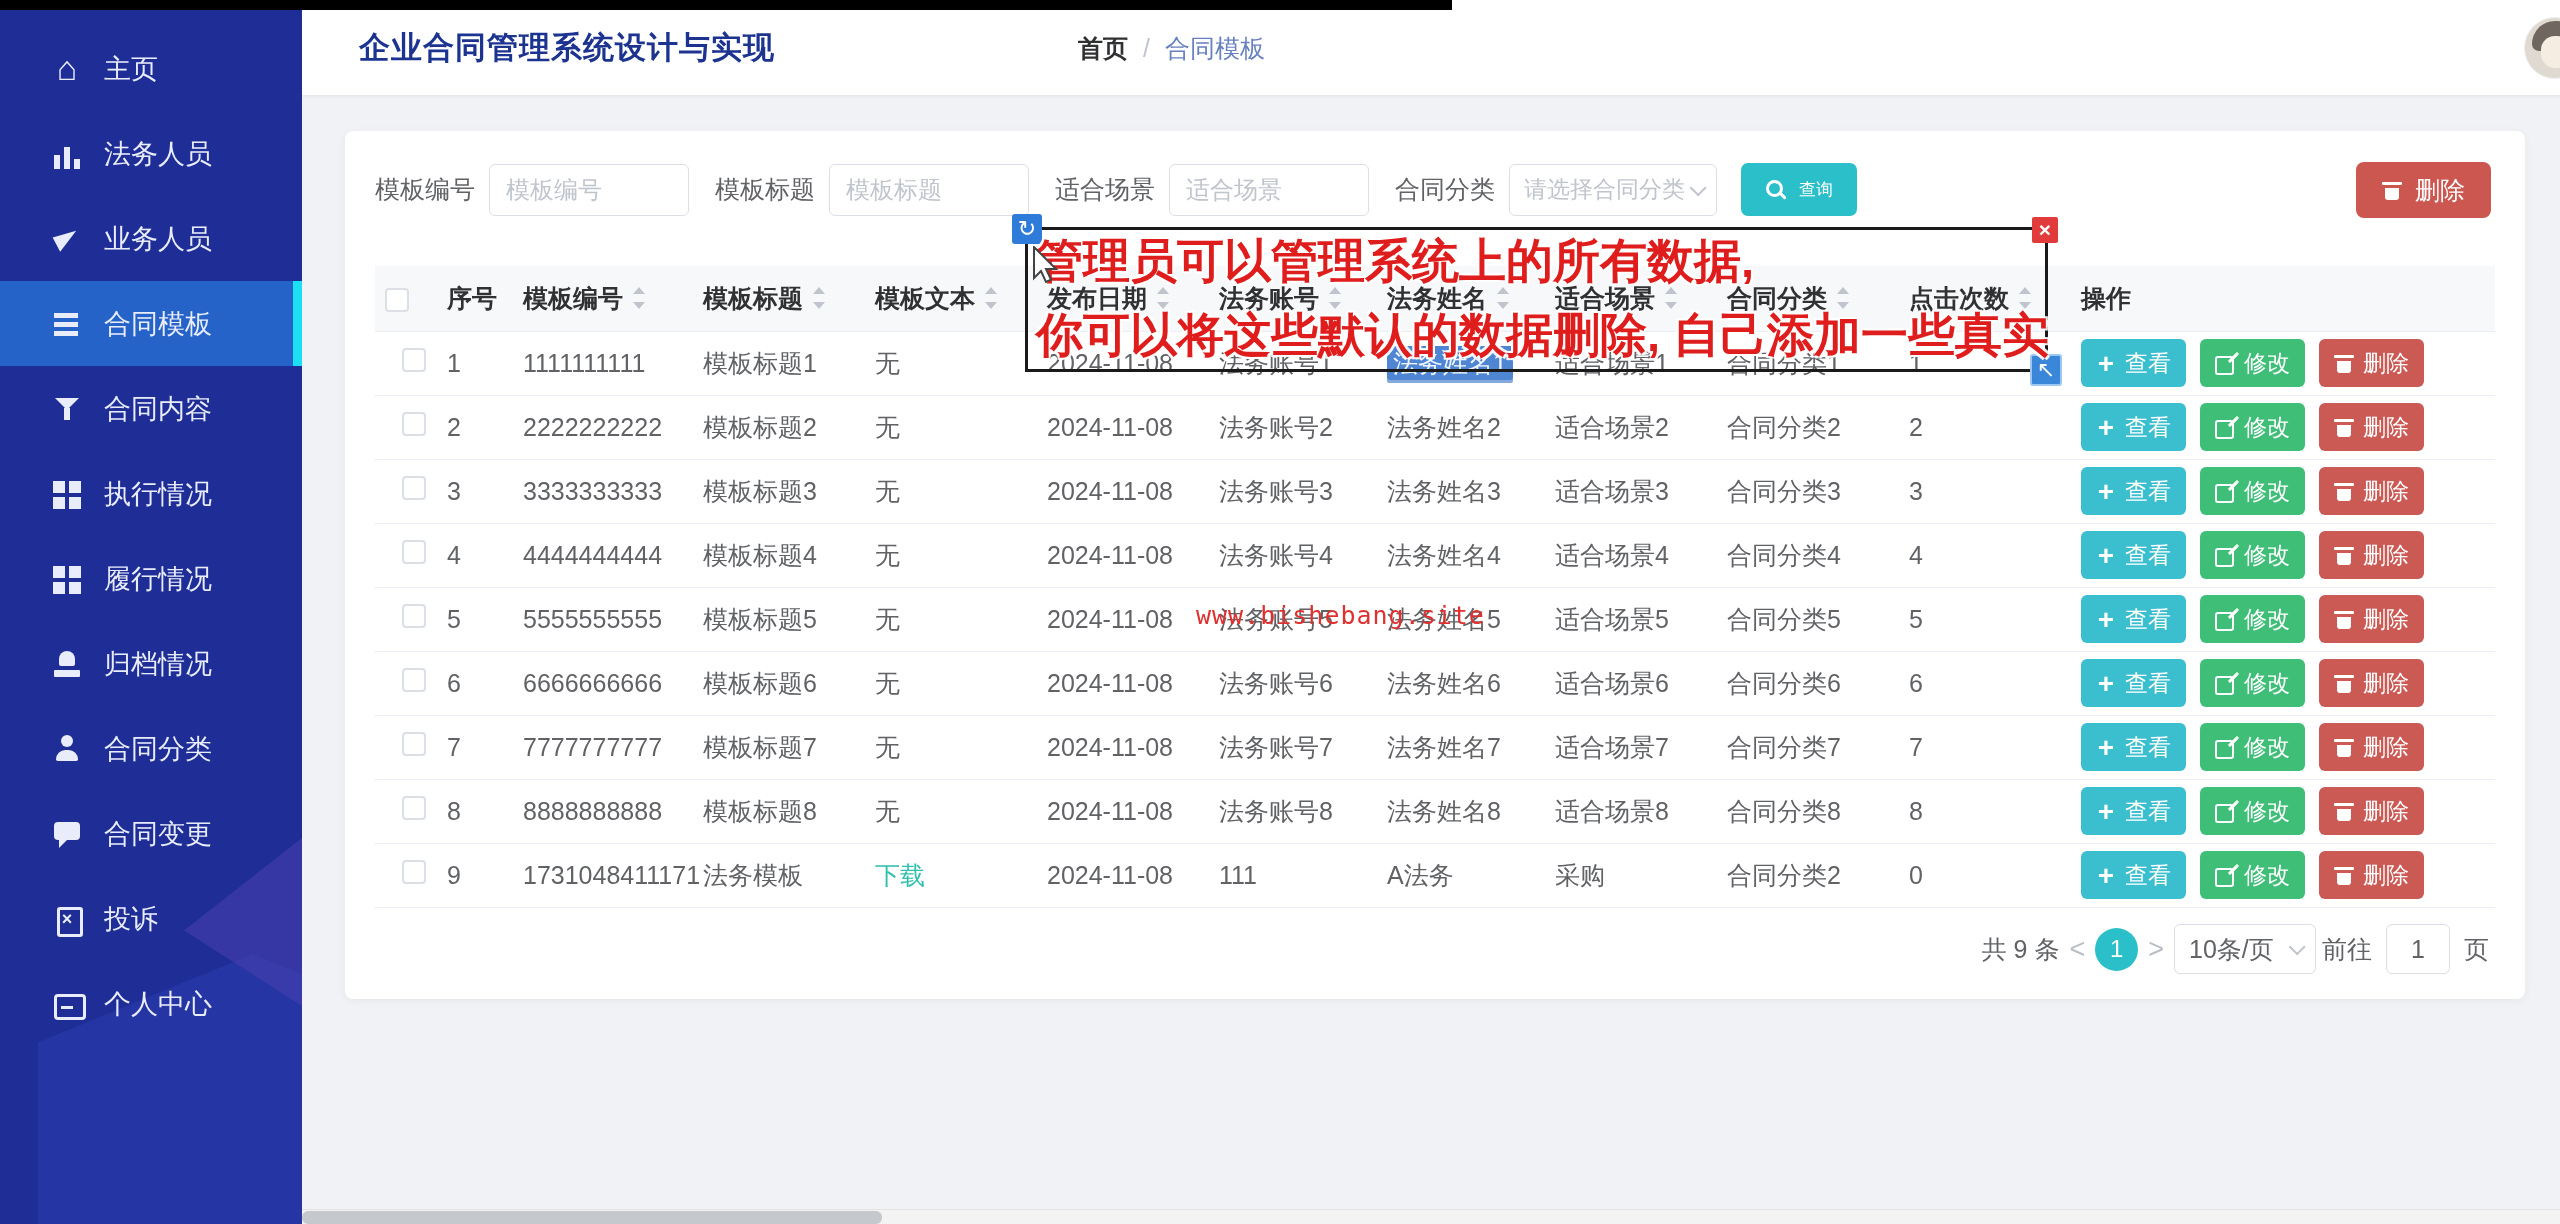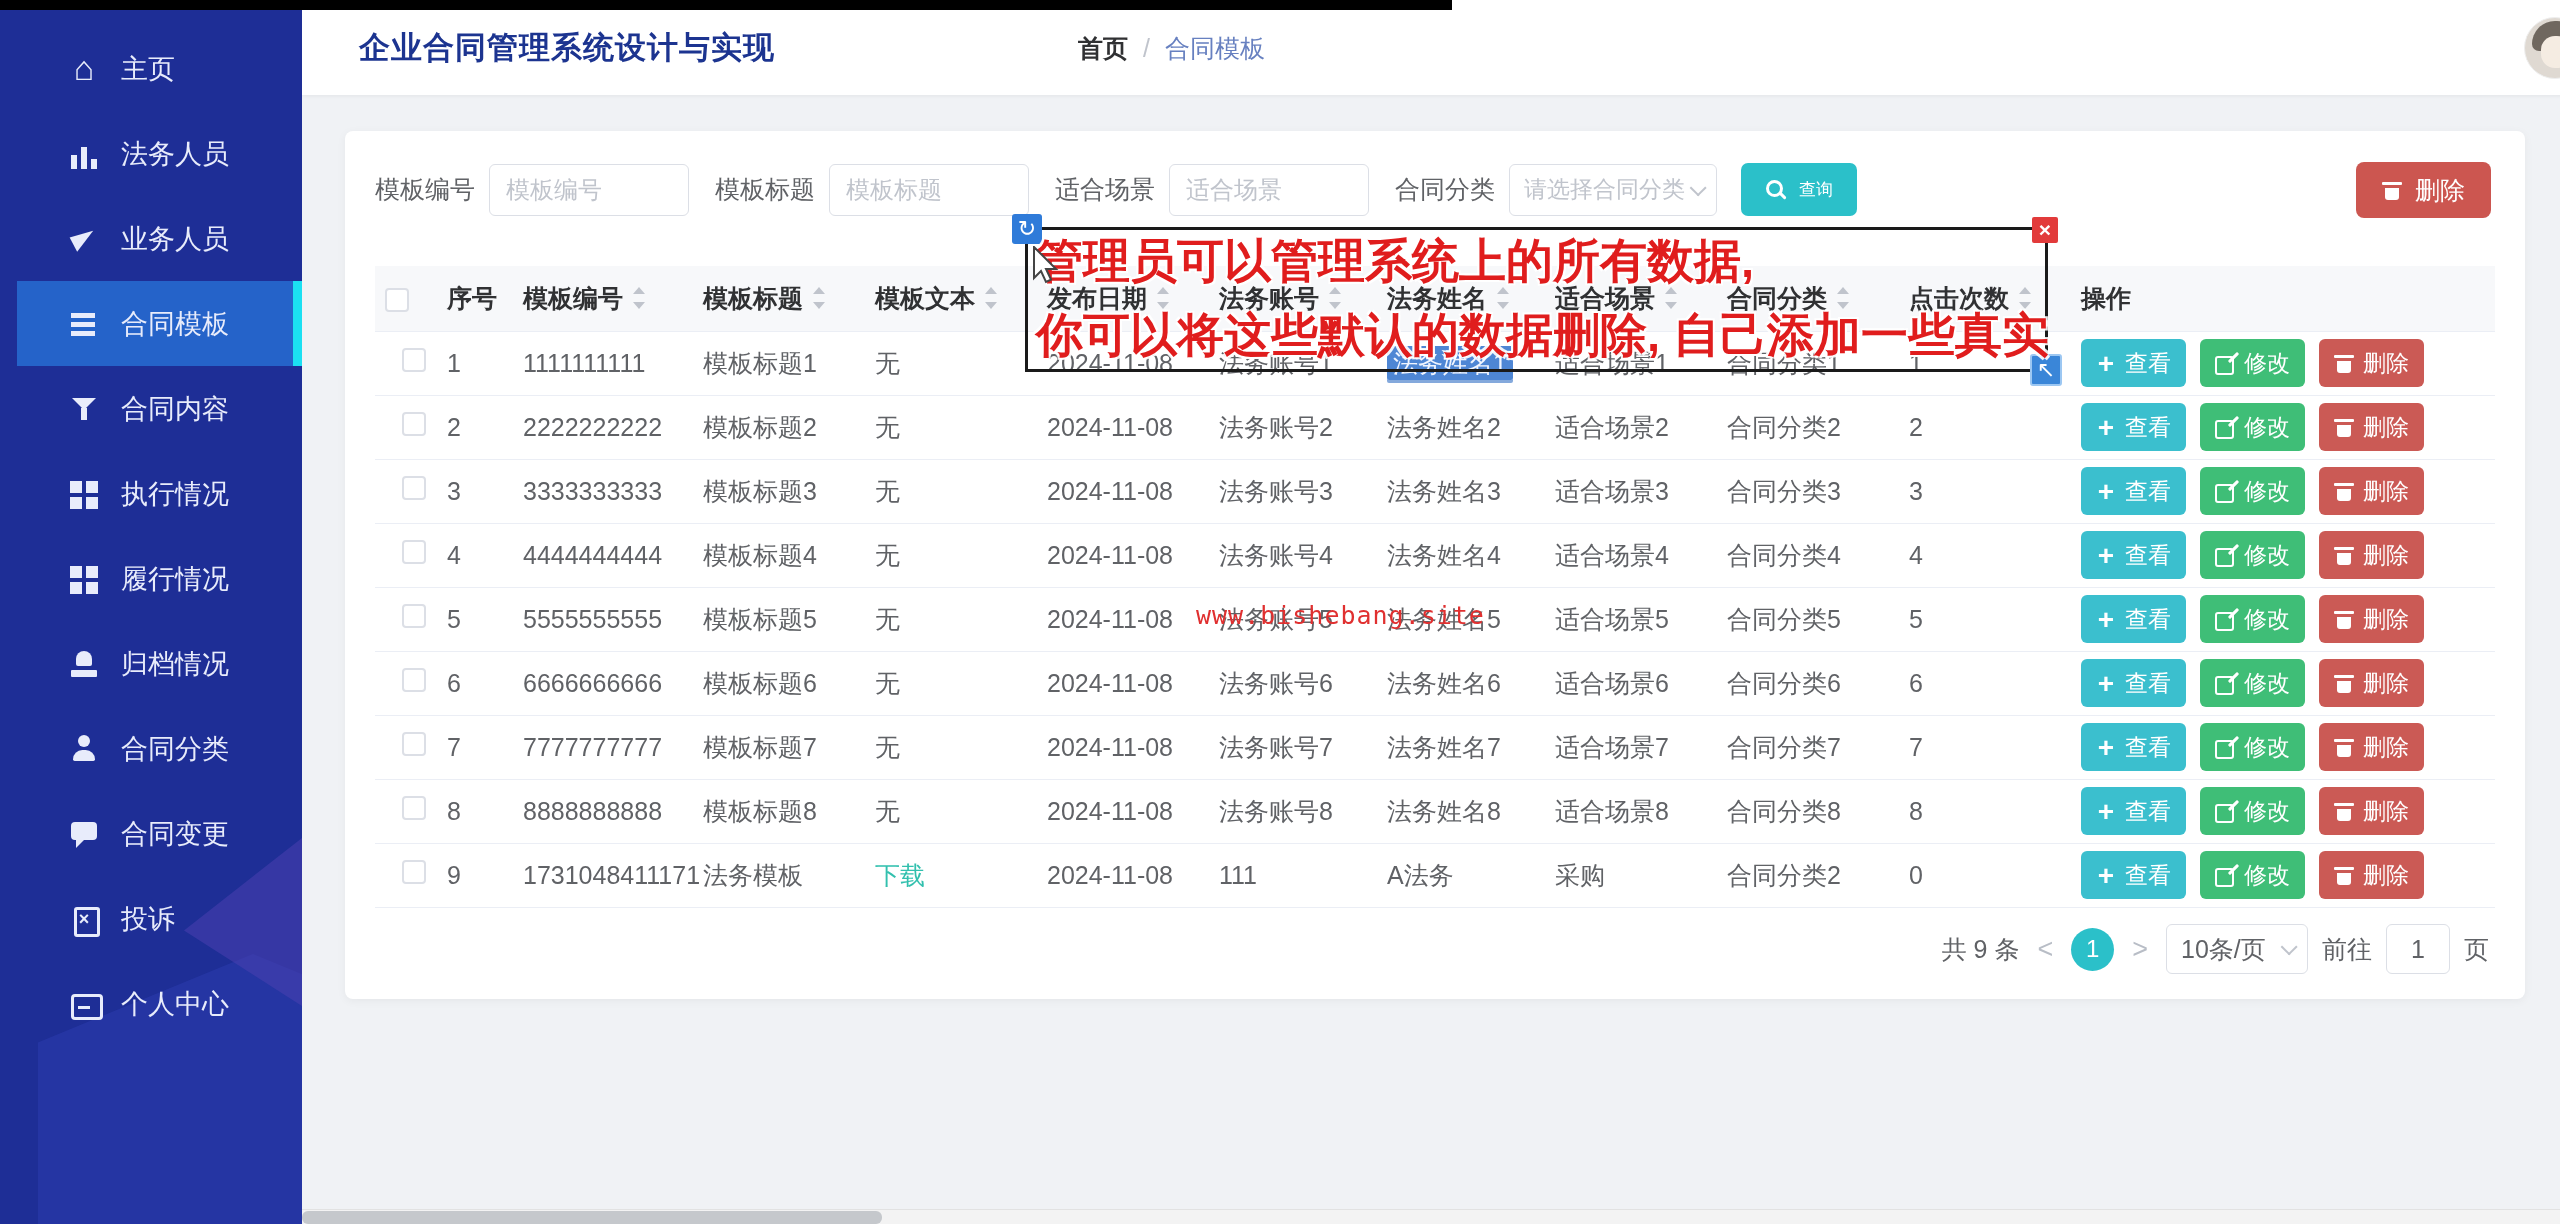--- a/index.html
+++ b/index.html
@@ -9,21 +9,21 @@
     background:#F0F2F5;
     font-family:"Liberation Sans", sans-serif;
     color:#303133;
   }
 
   
   .top-black { position:absolute; left:0; top:0; width:1452px; height:10px; background:#000; z-index:9; }
 
   
   .sidebar { position:absolute; left:0; top:0; width:302px; height:1224px; background:#1E2E96; overflow:hidden; z-index:3; }
-  .menu { padding-top:26px; position:relative; z-index:2;padding-left:17px; }
+  .menu { padding-top:26px; position:relative; z-index:2; }
   .menu-item { height:85px; display:flex; align-items:center; padding-left:52px; gap:22px; color:#E8ECFB; font-size:27px; cursor:pointer; }
   .menu-item.active { background:#2563C9; border-right:9px solid #1BE0F2; }
   .deco1 { position:absolute; right:0; top:838px; width:118px; height:168px; background:#4A3FB0; opacity:.55; clip-path:polygon(100% 0, 100% 100%, 0 55%); }
   .deco2 { position:absolute; left:38px; bottom:-70px; width:430px; height:340px; background:#2B3CAE; opacity:.55; clip-path:polygon(50% 0, 100% 26%, 100% 100%, 0 100%, 0 26%); }
 
   
   .ic { position:relative; width:30px; height:30px; flex:none; display:inline-block; }
   .ic-home::before { content:"\2302"; font-size:34px; line-height:28px; display:block; text-align:center; }
   .ic-chart { background-image:linear-gradient(currentColor,currentColor),linear-gradient(currentColor,currentColor),linear-gradient(currentColor,currentColor);
     background-size:6px 14px,6px 22px,6px 10px; background-position:2px bottom,12px bottom,22px bottom; background-repeat:no-repeat; }
@@ -104,21 +104,21 @@
   .link-teal { color:#32C0AE; cursor:pointer; }
   .sel-highlight { background:#4E86D4; color:#F0F5FF; padding:3px 6px; border-radius:2px; box-shadow:0 3px 0 #84A9DC; }
   .cell-actions { }
   .actions-flex { display:flex; gap:14px; align-items:center; }
   .btn-row { height:48px; border:none; border-radius:6px; color:#fff; font-size:23px; display:inline-flex; align-items:center; gap:9px; padding:0 15px; cursor:pointer; font-family:inherit; }
   .btn-view { background:#3BBFCE; }
   .btn-edit { background:#3FBE77; }
   .btn-delete { background:#CB5A55; }
 
   
-  .pagination { position:absolute; right:36px; top:793px; display:flex; align-items:center; gap:14px; font-size:25px; color:#606266; }
+  .pagination { position:absolute; right:36px; top:793px; display:flex; align-items:center; gap:6px; font-size:25px; color:#606266; }
   .pg-arrow { color:#B8BDC6; font-size:27px; cursor:pointer; padding:0 4px; }
   .pg-circle { width:43px; height:43px; border-radius:50%; background:#2BC0C9; color:#fff; display:flex; align-items:center; justify-content:center; font-size:24px; cursor:pointer; }
   .pg-select { width:142px; height:50px; border:1px solid #DCDFE6; border-radius:6px; display:flex; align-items:center; justify-content:space-between; padding:0 14px; color:#606266; cursor:pointer; background:#fff; }
   .pg-goto { display:flex; align-items:center; gap:14px; }
   .goto-input { width:64px; height:50px; border:1px solid #DCDFE6; border-radius:6px; text-align:center; font-size:25px; color:#606266; outline:none; font-family:inherit; }
 
   
   .annotation { position:absolute; left:1025px; top:227px; width:1023px; height:145px; border:3px solid #1A1A1A; z-index:6;padding-left:22px; }
   .ann-line { position:absolute; left:8px; white-space:nowrap; font-weight:900; color:#E01D1D; font-size:47px; letter-spacing:0px;
     text-shadow:2px 2px 0 rgba(255,255,255,.9), -2px -2px 0 rgba(255,255,255,.9), 2px -2px 0 rgba(255,255,255,.9), -2px 2px 0 rgba(255,255,255,.9); }

